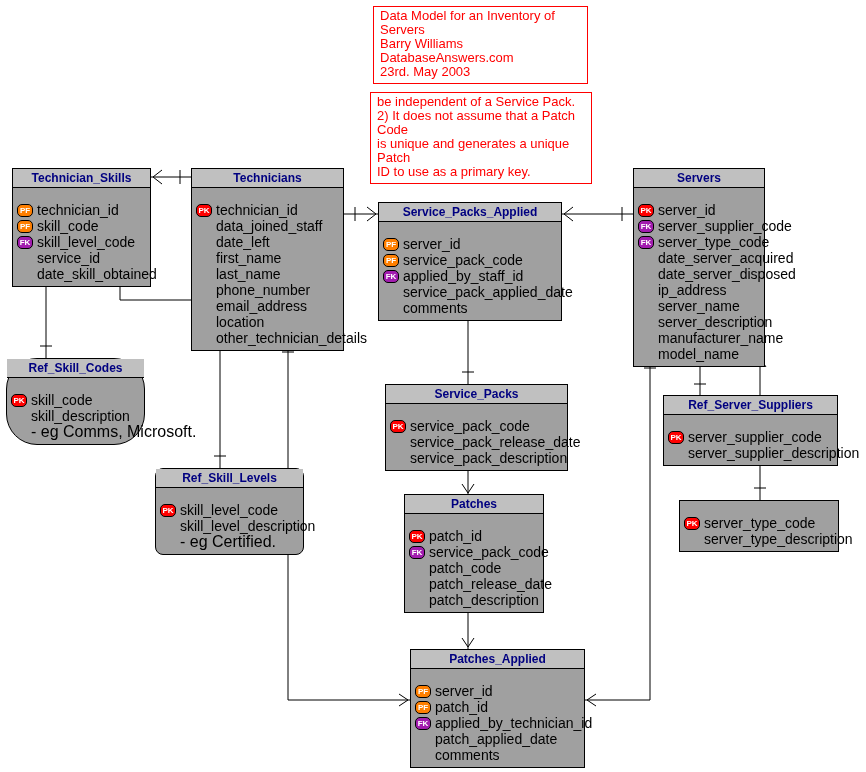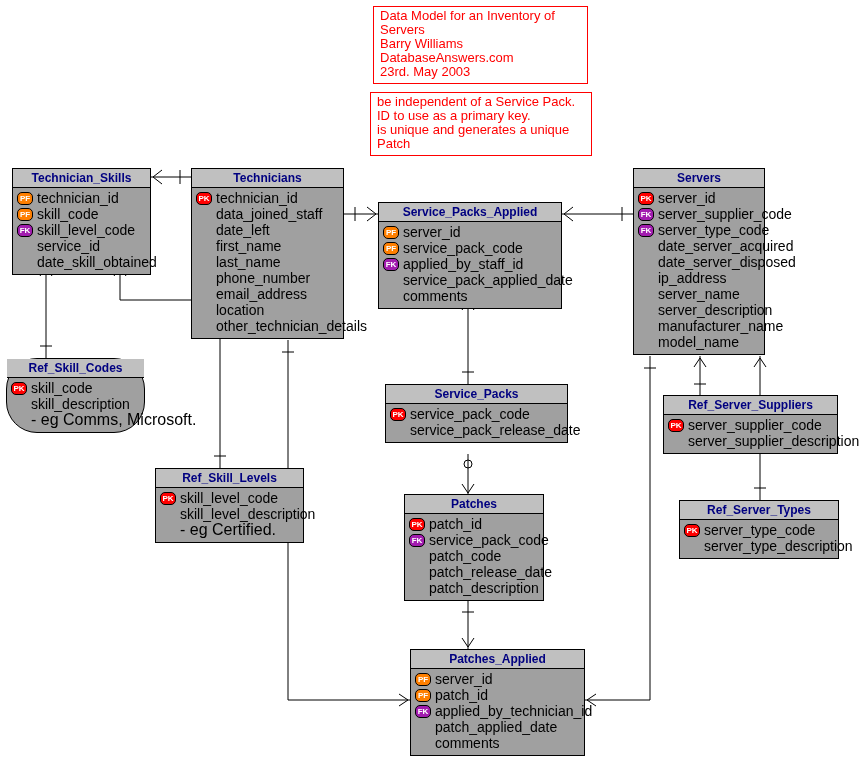--- a/index.html
+++ b/index.html
@@ -42,20 +42,21 @@
     border-bottom: 1px solid #000000;
     font-weight: bold;
     text-align: center;
     color: #000080;
     height: 18px;
     line-height: 18px;
     font-size: 12px;
   }
   .entity-body {
     padding: 2px 19px 4px 4px;
+    margin-top: 12px;
   }
   .row {
     display: flex;
     align-items: center;
     height: 16px;
     line-height: 16px;
     white-space: nowrap;
   }
   .key {
     display: inline-flex;
@@ -173,22 +174,23 @@
 
   <div class="info-box" style="left:373px; top:6px; width:215px;">
     <div>Data Model for an Inventory of Servers</div>
     <div>Barry Williams</div>
     <div>DatabaseAnswers.com</div>
     <div>23rd. May 2003</div>
   </div>
 
   <div class="info-box" style="left:370px; top:92px; width:222px;">
     <div>be independent of a Service Pack.</div>
+    <div>2) It does not assume that a Patch Code</div>
+    <div>is unique and generates a unique Patch</div>
     <div>ID to use as a primary key.</div>
-    <div>is unique and generates a unique Patch</div>
   </div>
 
   <div class="entity" style="left:12px; top:168px; width:139px;">
     <div class="entity-header">Technician_Skills</div>
     <div class="entity-body">
       <div class="row">
           <span class="key">
             <span class="badge pf">PF</span>
           </span>
           <span class="col">technician_id</span>
@@ -399,21 +401,21 @@
         </div>
       <div class="row">
           <span class="key key-none">
             <span class="badge"></span>
           </span>
           <span class="note">- eg Comms, Microsoft.</span>
         </div>
     </div>
   </div>
 
-  <div class="entity" style="left:155px; top:468px; width:149px;">
+  <div class="entity" style="left:155px; top:468px; width:149px;border-radius:8px;">
     <div class="entity-header">Ref_Skill_Levels</div>
     <div class="entity-body">
       <div class="row">
           <span class="key">
             <span class="badge pk">PK</span>
           </span>
           <span class="col">skill_level_code</span>
         </div>
       <div class="row">
           <span class="key key-none">
@@ -438,20 +440,26 @@
             <span class="badge pk">PK</span>
           </span>
           <span class="col">service_pack_code</span>
         </div>
       <div class="row">
           <span class="key key-none">
             <span class="badge"></span>
           </span>
           <span class="col">service_pack_release_date</span>
         </div>
+      <div class="row">
+          <span class="key key-none">
+            <span class="badge"></span>
+          </span>
+          <span class="col">service_pack_description</span>
+        </div>
     </div>
   </div>
 
   <div class="entity" style="left:404px; top:494px; width:140px;">
     <div class="entity-header">Patches</div>
     <div class="entity-body">
       <div class="row">
           <span class="key">
             <span class="badge pk">PK</span>
           </span>
@@ -532,21 +540,20 @@
       <div class="row">
           <span class="key key-none">
             <span class="badge"></span>
           </span>
           <span class="col">server_supplier_description</span>
         </div>
     </div>
   </div>
 
   <div class="entity" style="left:679px; top:500px; width:160px;">
-    <div class="entity-header">Ref_Server_Types</div>
     <div class="entity-body">
       <div class="row">
           <span class="key">
             <span class="badge pk">PK</span>
           </span>
           <span class="col">server_type_code</span>
         </div>
       <div class="row">
           <span class="key key-none">
             <span class="badge"></span>

